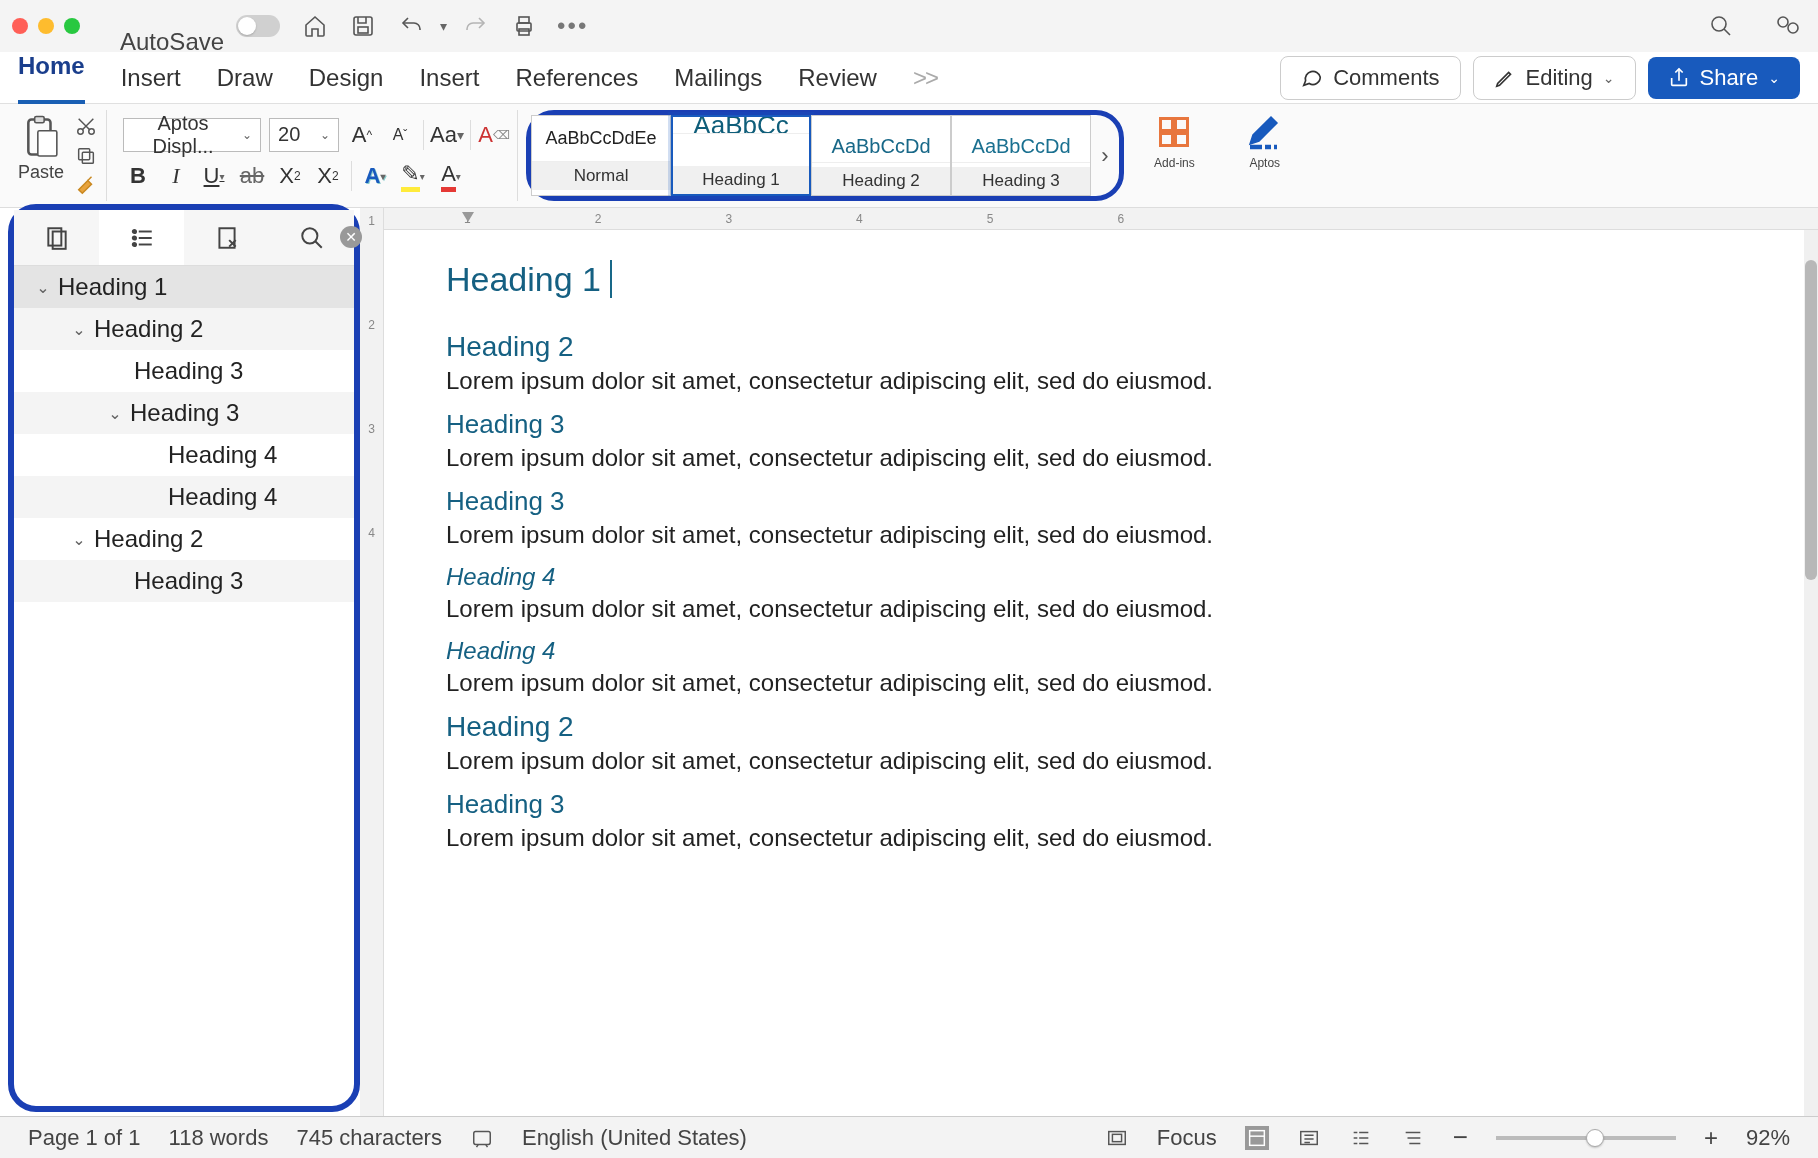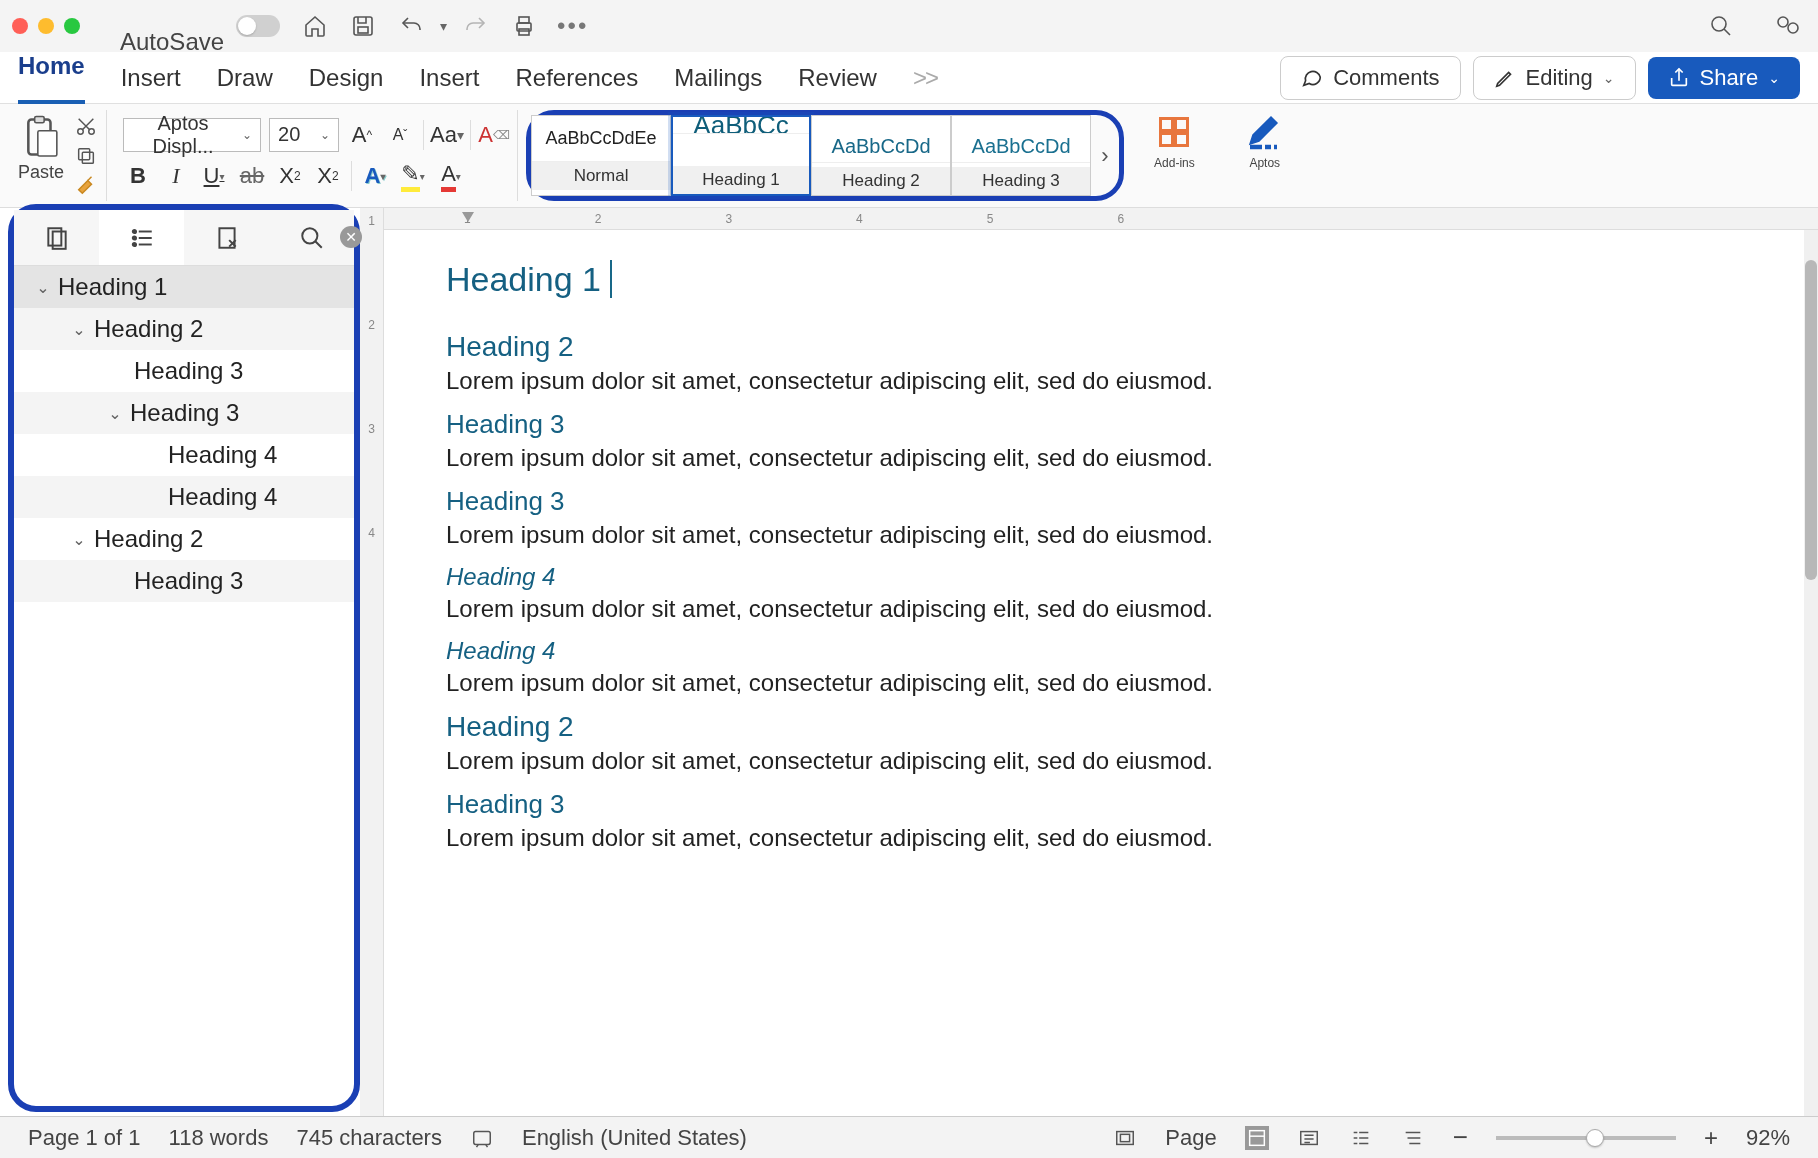--- a/index.html
+++ b/index.html
@@ -441,21 +441,21 @@
       </svg>
     </div>
   <span>English (United States)</span>
   <div class="spacer"></div>
   <div class="st-ico">
       <svg viewBox="0 0 24 24">
         <rect x="3" y="5" width="18" height="14"></rect>
         <rect x="7" y="8" width="10" height="8"></rect>
       </svg>
     </div>
-  <span>Page</span>
+  <span>Focus</span>
   <div class="st-ico active">
       <svg viewBox="0 0 24 24">
         <rect x="4" y="4" width="16" height="16"></rect>
         <path d="M4 10h16"></path>
       </svg>
     </div>
   <div class="st-ico">
       <svg viewBox="0 0 24 24">
         <rect x="3" y="5" width="18" height="14"></rect>
         <path d="M7 9h10M7 13h10M7 17h6"></path>

